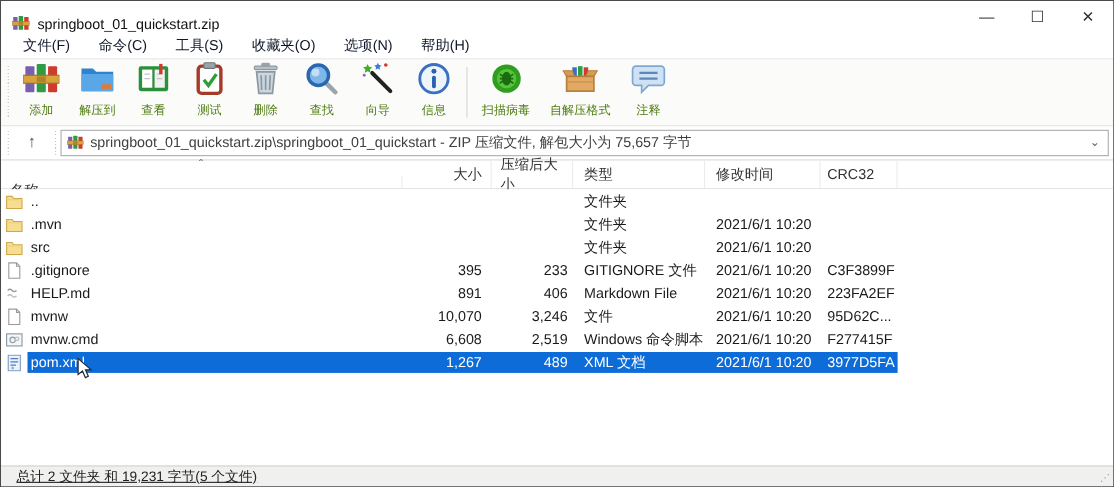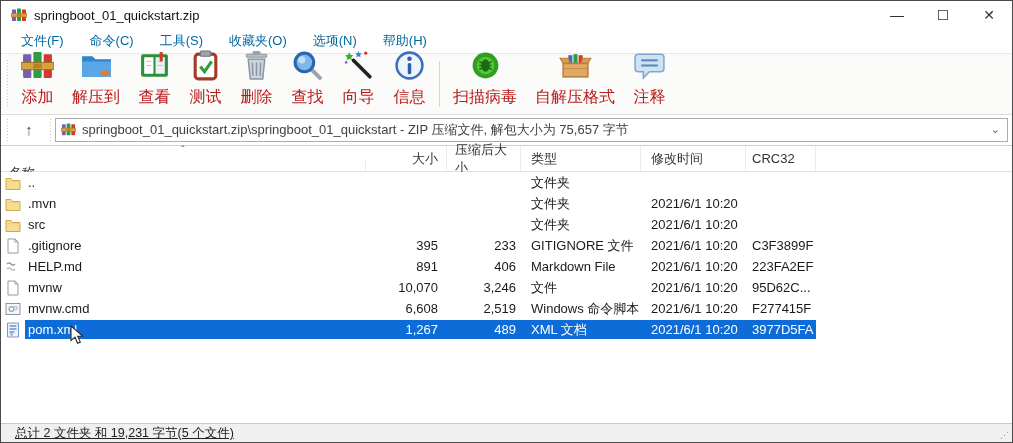--- a/index.html
+++ b/index.html
@@ -7,34 +7,34 @@
   body {
     font-family: "Liberation Sans", "DejaVu Sans", sans-serif;
     font-size: 13px; color: #1a1a1a; background: #fff;
   }
   .window {
     position: relative; width: 1013px; height: 443px;
     border: 1px solid #4a4a4a; background: #fff; overflow: hidden;
     display: flex; flex-direction: column;
   }
   
-  .titlebar { height: 28px; display: flex; align-items: center; padding-left: 10px; background: #fff; flex: 0 0 auto; }
+  .titlebar { height: 28px; display: flex; align-items: flex-end; padding-left: 10px; background: #fff; flex: 0 0 auto; }
   .titlebar .app-icon { margin-right: 7px; display: inline-flex; }
   .titlebar .title { font-size: 13px; color: #111; }
   .win-controls { margin-left: auto; display: flex; height: 100%; }
   .win-btn { width: 46px; height: 28px; display: flex; align-items: center; justify-content: center; color: #333; font-size: 14px; cursor: default; }
   
   .menubar { height: 24px; display: flex; align-items: center; padding-left: 8px; gap: 2px; background: #fff; flex: 0 0 auto; }
-  .menu-item { padding: 2px 12px; color: #0369a1; }
+  .menu-item { padding: 2px 12px; color: #0f172a; }
   
   .toolbar { height: 62px; display: flex; align-items: stretch; background: #fbfbfa; border-top: 1px solid #e8e8e8; border-bottom: 1px solid #dcdcdc; padding: 2px 0 2px 2px; flex: 0 0 auto; }
   .gripper { width: 5px; margin: 4px 2px; background-image: repeating-linear-gradient(to bottom, #c3c3c3 0 1px, transparent 1px 3px); background-size: 1px 100%; background-repeat: no-repeat; background-position: center; }
   .tb-btn { display: flex; flex-direction: column; align-items: center; justify-content: flex-end; padding: 3px 9px 4px; gap: 2px; }
   .tb-btn svg { width: 33px; height: 33px; }
-  .tb-label { font-size: 16px; color: #b91c1c; white-space: nowrap; }
+  .tb-label { font-size: 11px; color: #4d7c0f; white-space: nowrap; }
   .tb-sep { width: 1px; background: #d5d5d5; margin: 5px 4px; }
   
   .addressbar { height: 31px; display: flex; align-items: center; background: #fff; border-bottom: 1px solid #cfcfcf; padding: 2px 4px 3px 2px; flex: 0 0 auto; }
   .up-btn { width: 34px; height: 24px; display: flex; align-items: center; justify-content: center; color: #555; font-size: 15px; }
   .addr-gripper { width: 5px; height: 22px; background-image: repeating-linear-gradient(to bottom, #c3c3c3 0 1px, transparent 1px 3px); background-size: 1px 100%; background-repeat: no-repeat; background-position: center; margin: 0 2px; }
   .combo { flex: 1; height: 24px; border: 1px solid #acacac; background: #fff; display: flex; align-items: center; padding: 0 4px 0 5px; }
   .combo .app-icon { margin-right: 6px; display: inline-flex; }
   .combo-text { flex: 1; white-space: nowrap; overflow: hidden; color: #404040; }
   .combo-chevron { color: #666; font-size: 11px; padding: 0 3px; }
   

